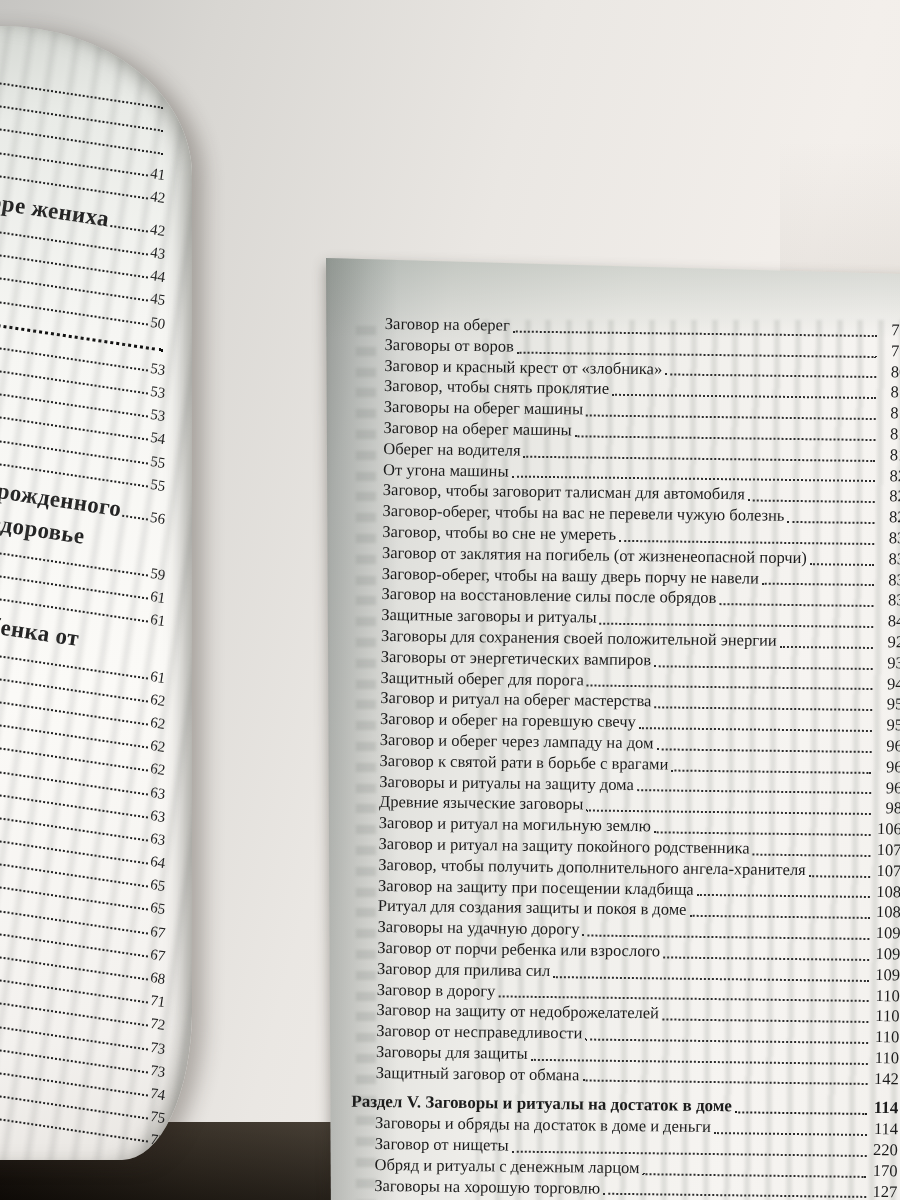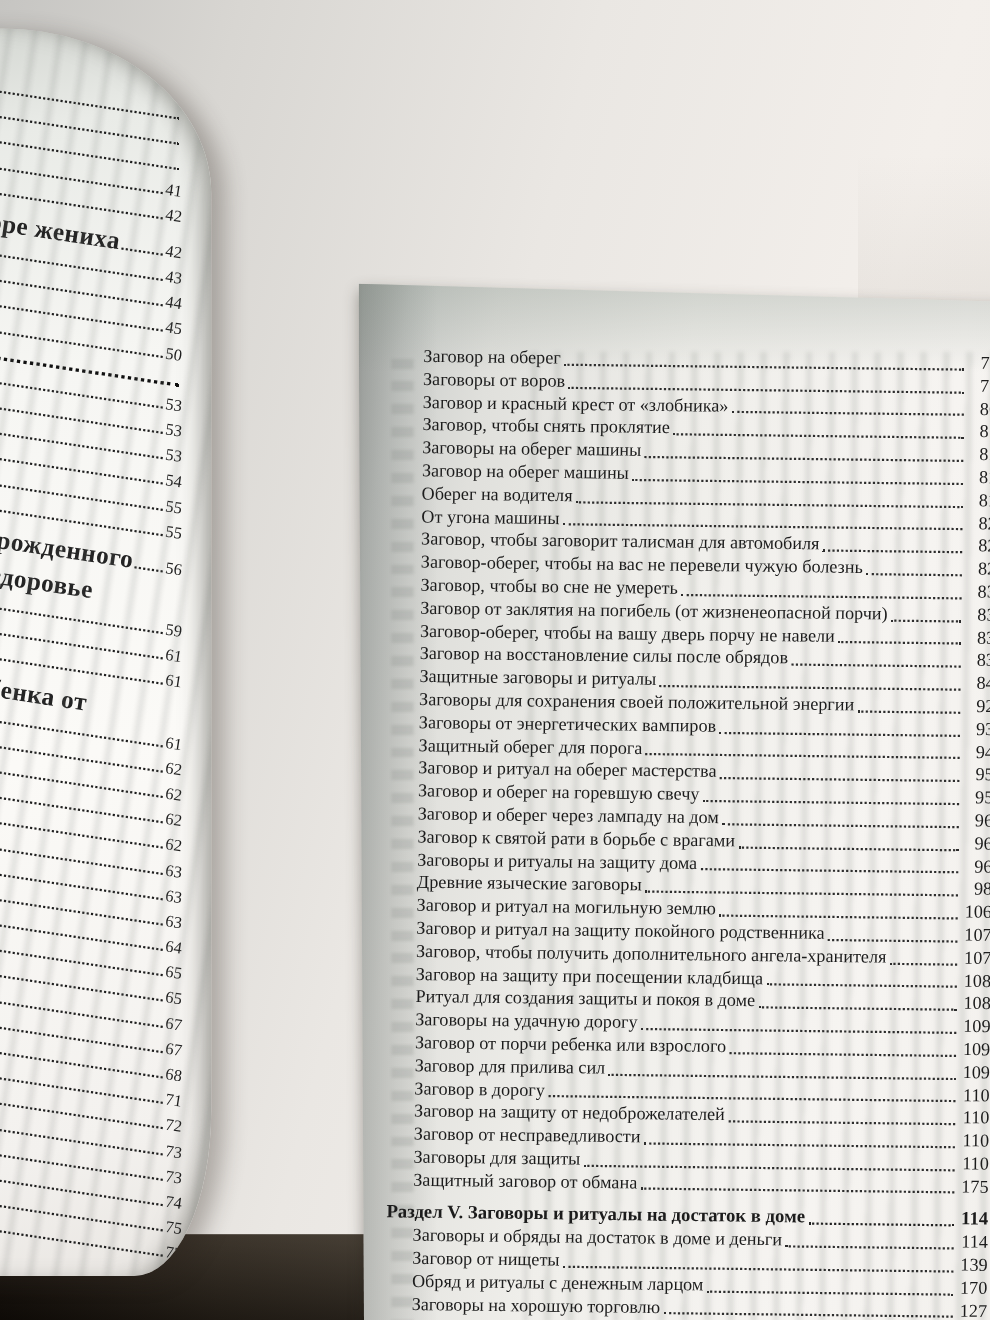--- a/index.html
+++ b/index.html
@@ -306,39 +306,39 @@
 
   <div class="trow">
     <span class="t">Заговоры для защиты</span>
     <span class="dots"></span>
     <span class="p">110</span>
   </div>
 
   <div class="trow">
     <span class="t">Защитный заговор от обмана</span>
     <span class="dots"></span>
-    <span class="p">175</span>
+    <span class="p">142</span>
   </div>
 </div>
         <div class="trow trow--section">
           <span class="t">Раздел V. Заговоры и ритуалы на достаток в доме</span>
           <span class="dots"></span>
           <span class="p">114</span>
         </div>
         <div id="toc-b">
   <div class="trow">
     <span class="t">Заговоры и обряды на достаток в доме и деньги</span>
     <span class="dots"></span>
     <span class="p">114</span>
   </div>
 
   <div class="trow">
     <span class="t">Заговор от нищеты</span>
     <span class="dots"></span>
-    <span class="p">139</span>
+    <span class="p">220</span>
   </div>
 
   <div class="trow">
     <span class="t">Обряд и ритуалы с денежным ларцом</span>
     <span class="dots"></span>
     <span class="p">170</span>
   </div>
 
   <div class="trow">
     <span class="t">Заговоры на хорошую торговлю</span>

